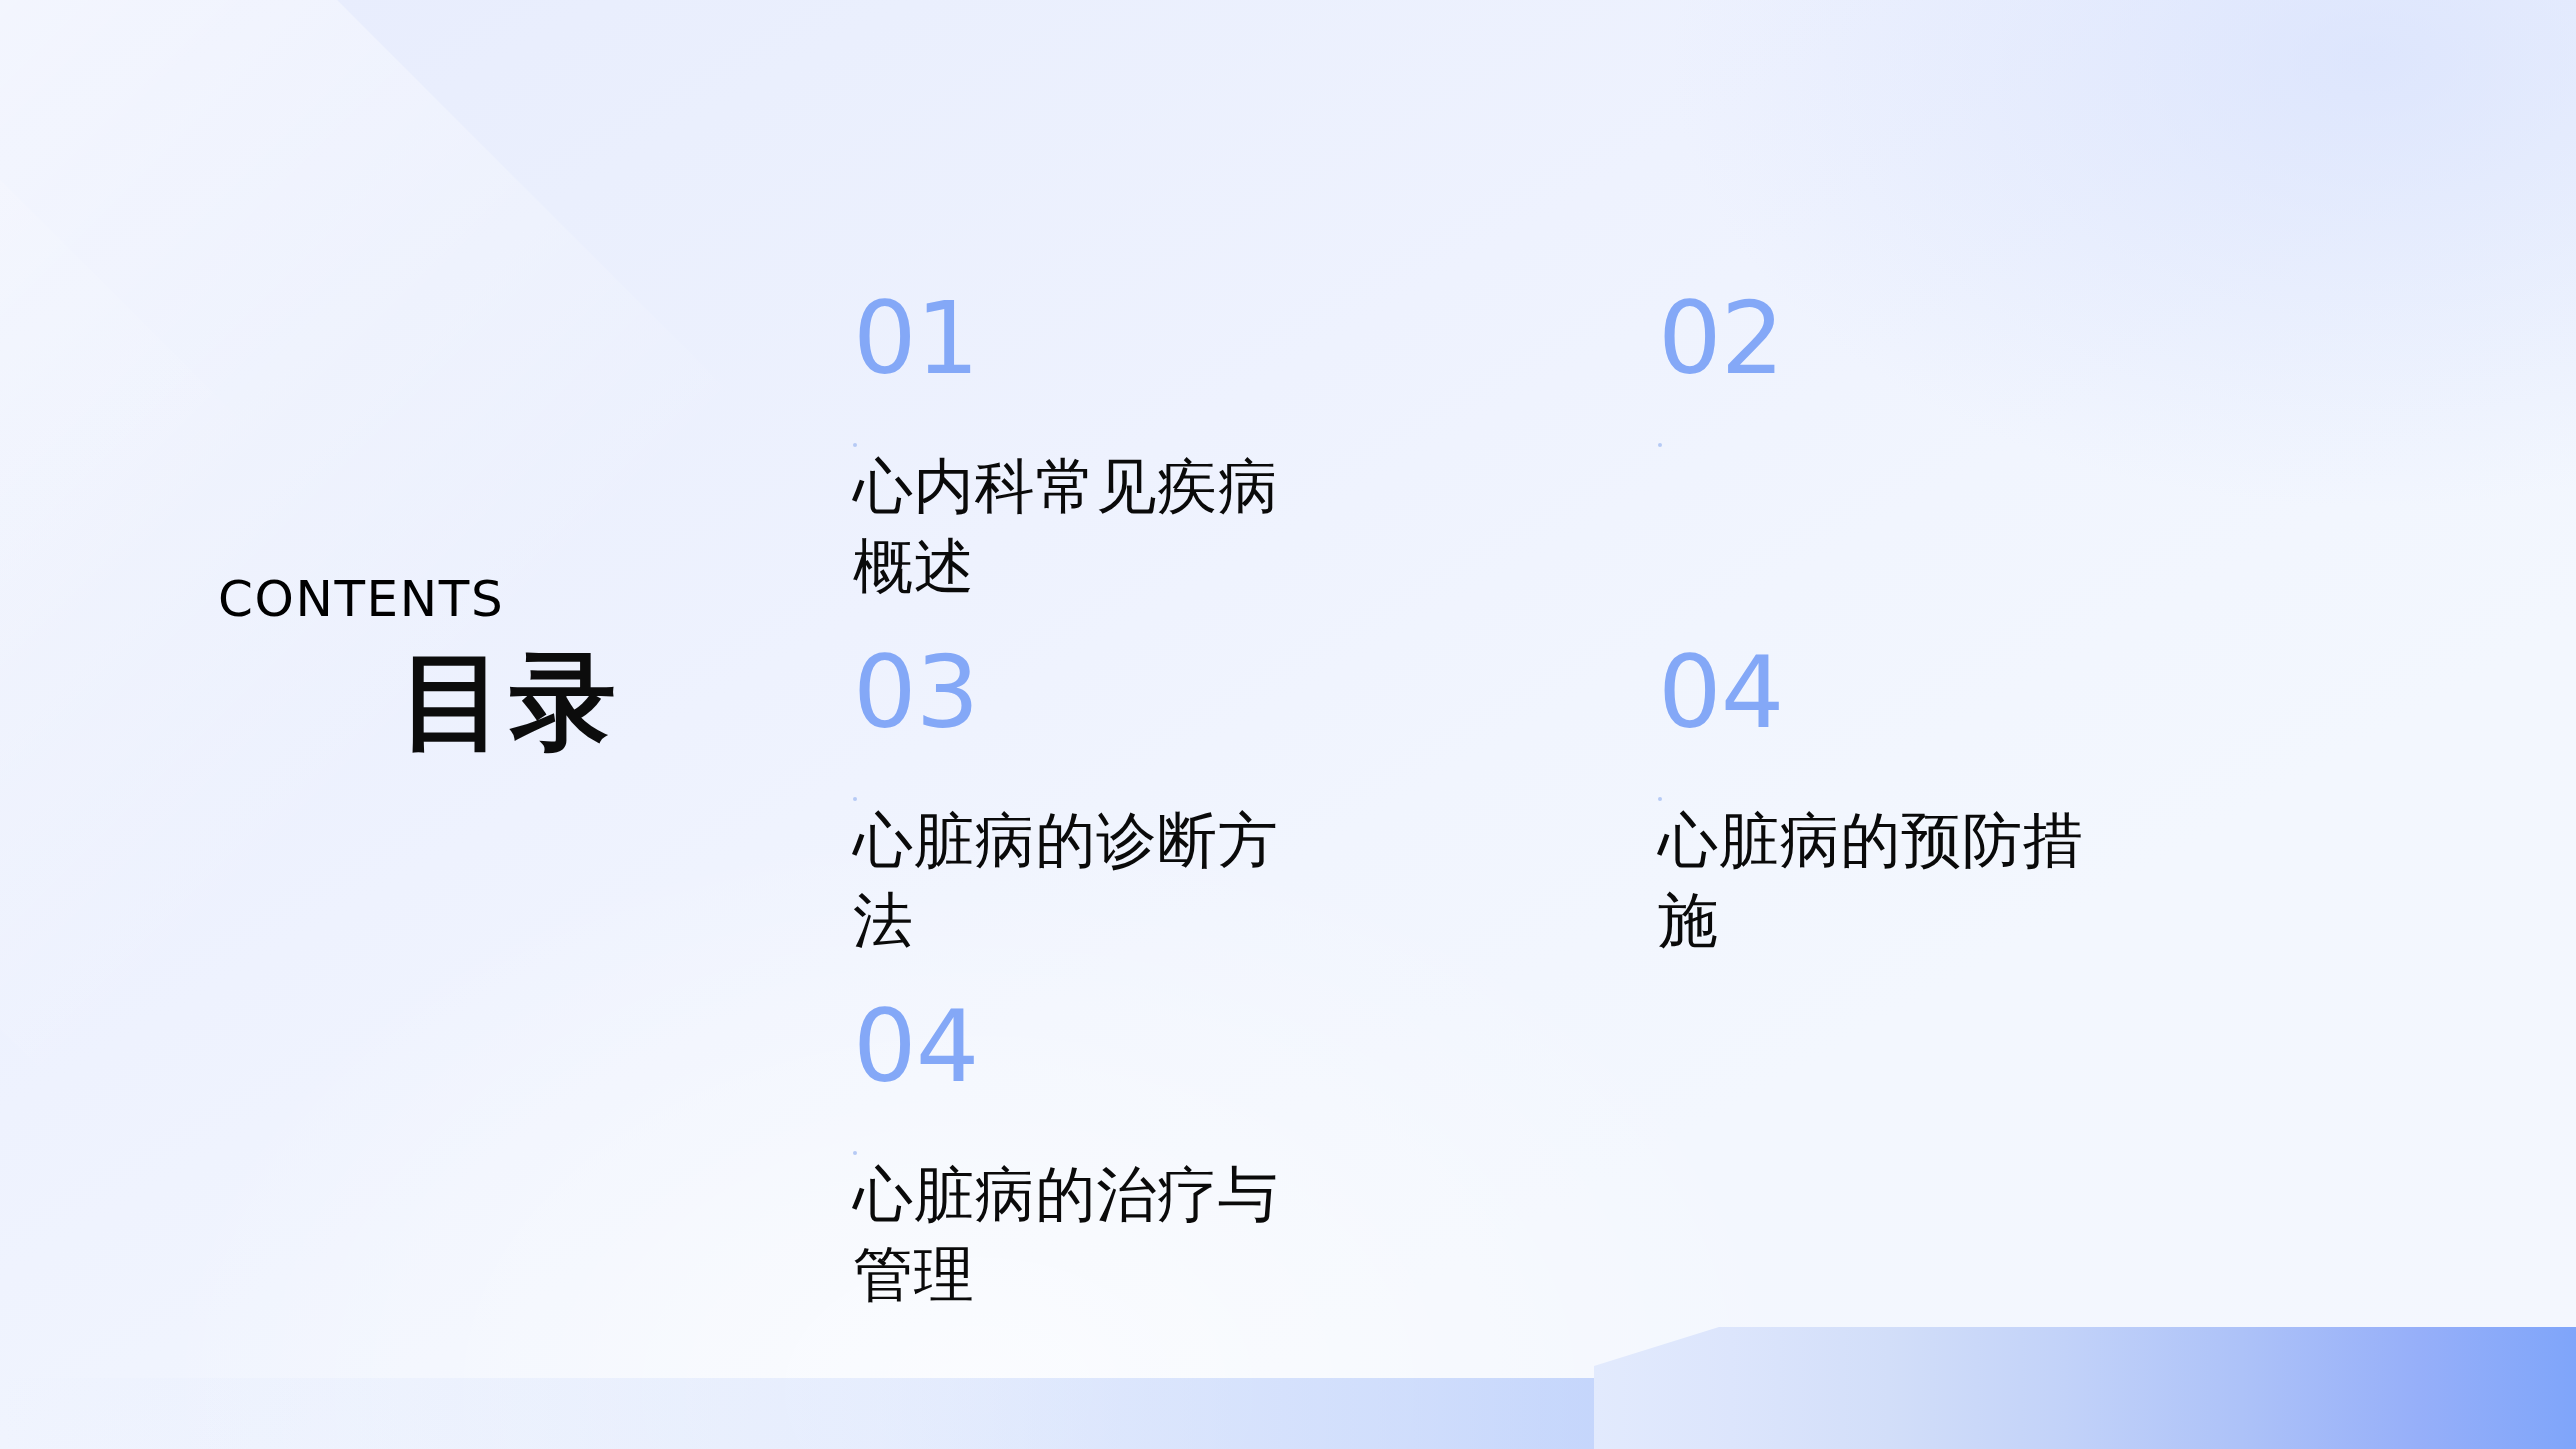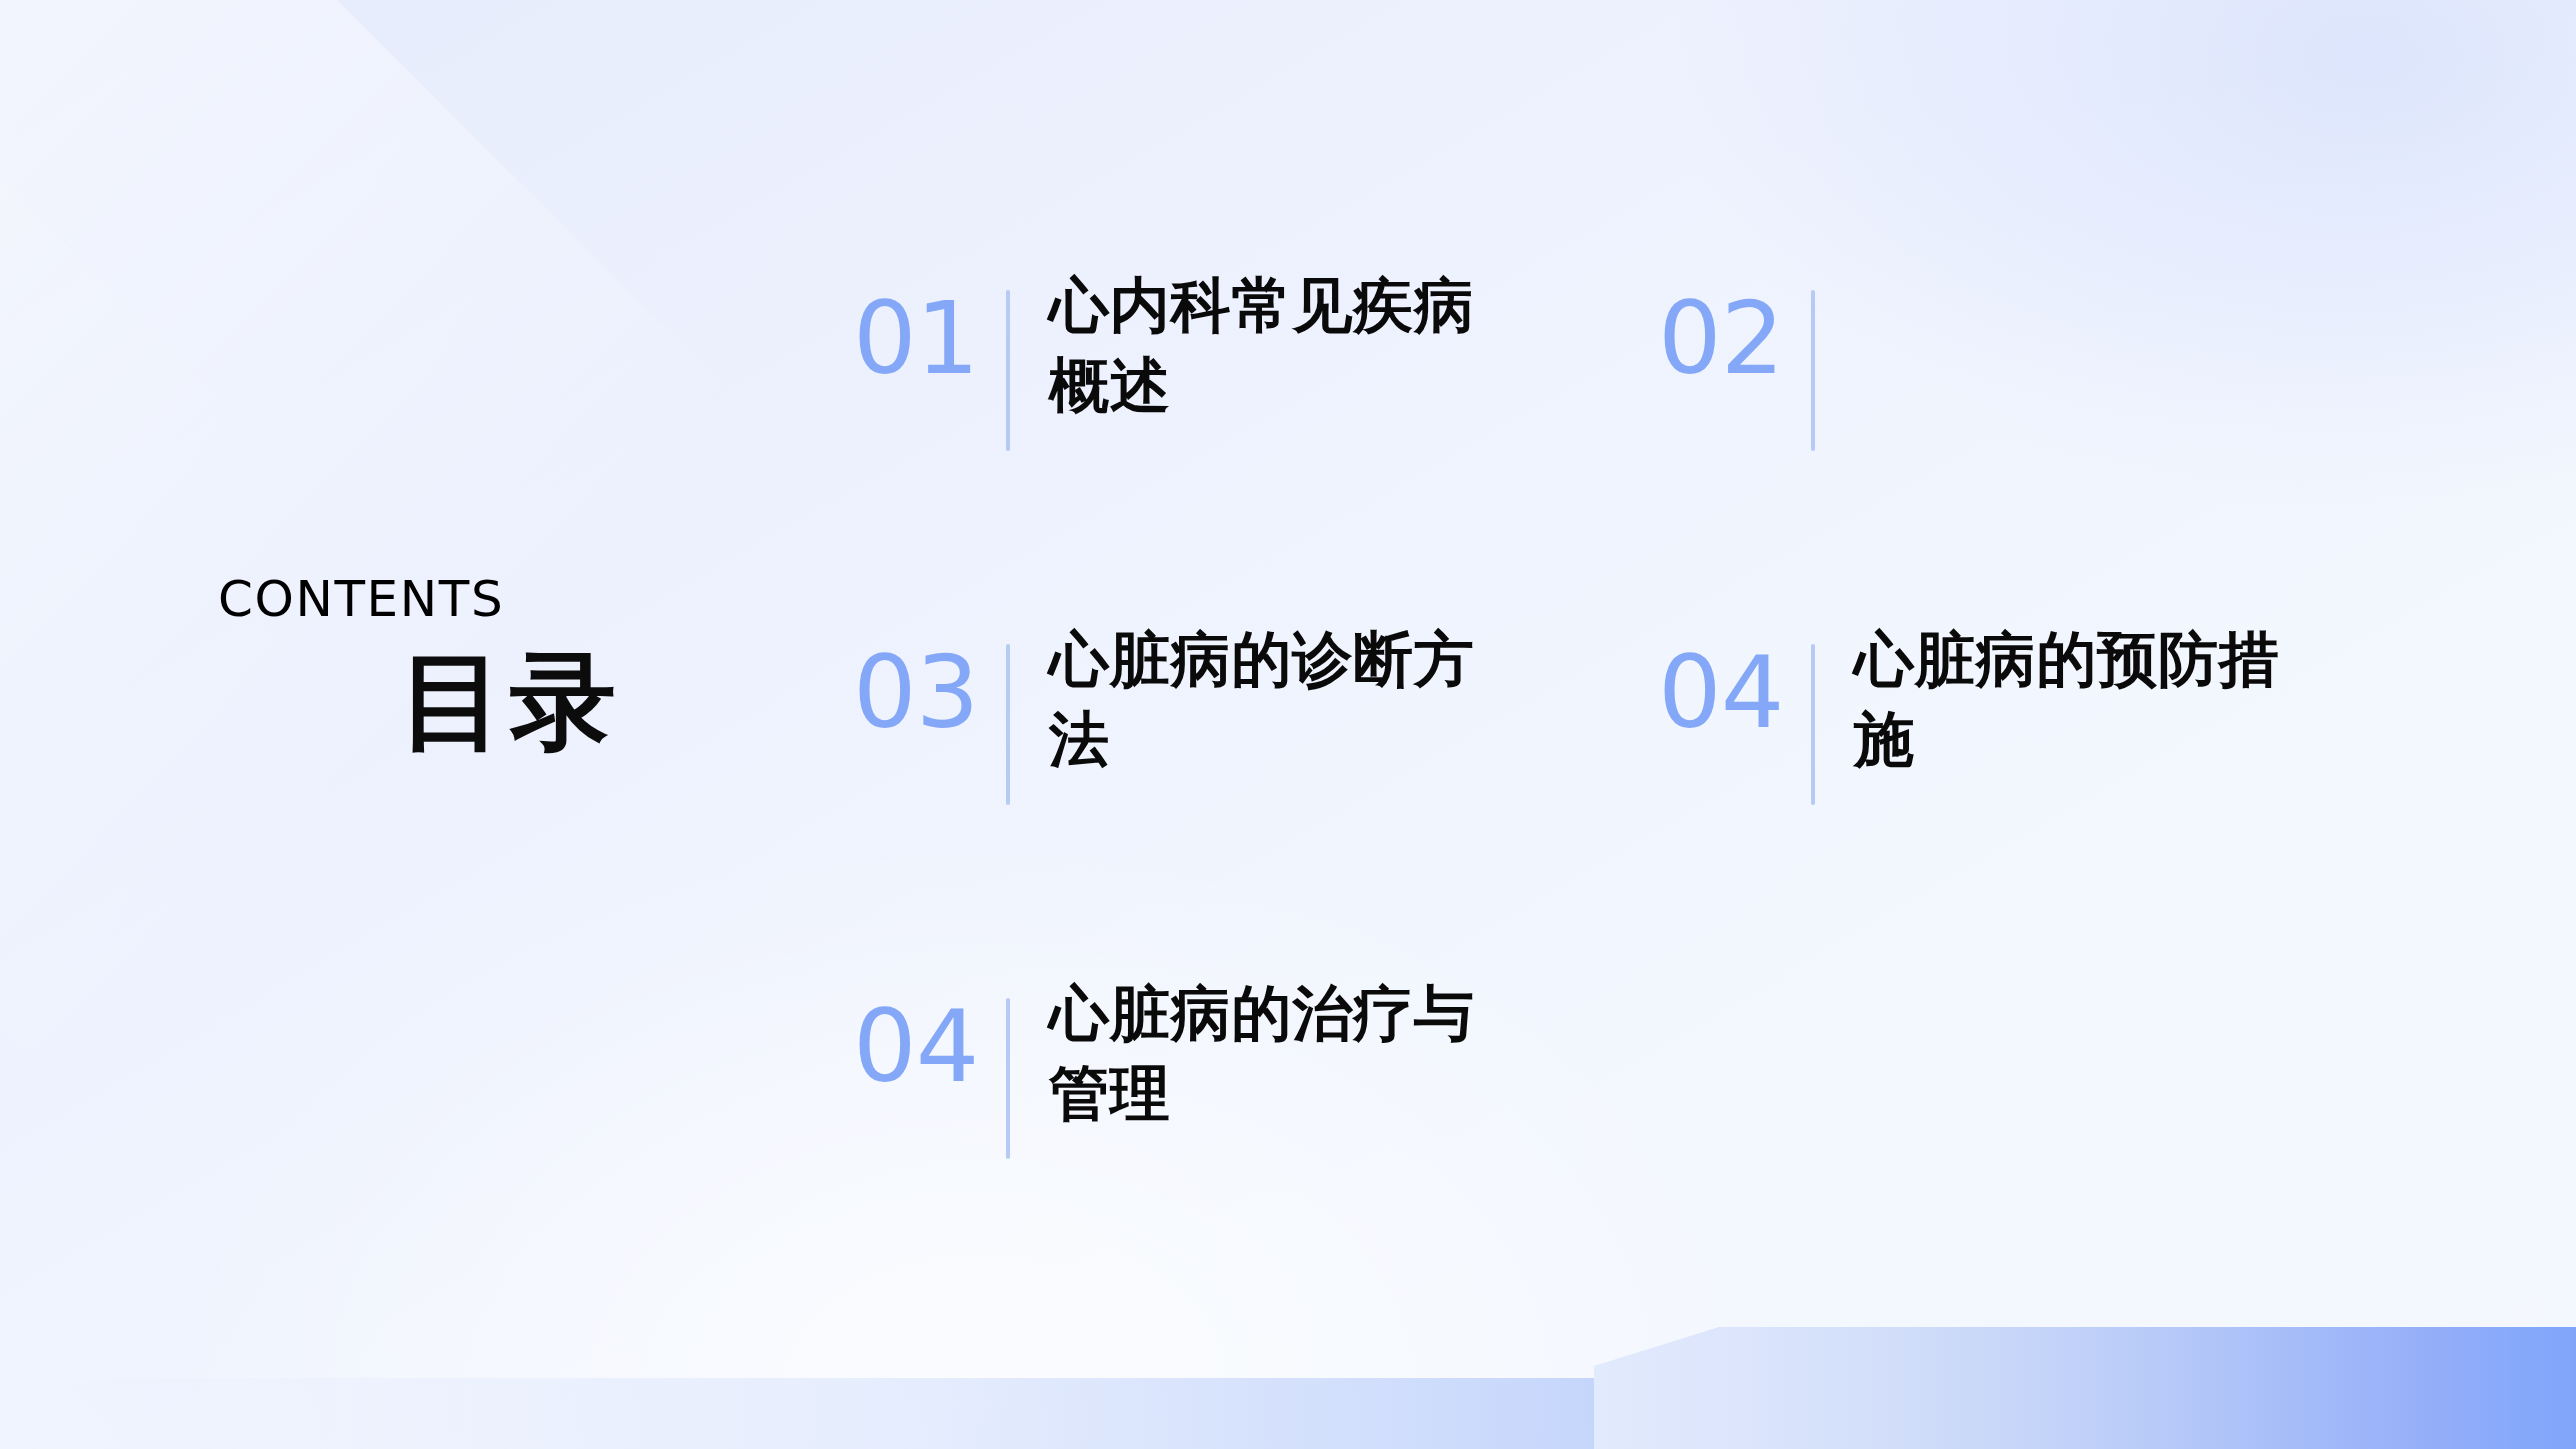--- a/index.html
+++ b/index.html
@@ -122,20 +122,21 @@
     display:grid;
     grid-template-columns:805px 805px;
     grid-auto-rows:177px;
     row-gap:177px;
     column-gap:0px;
   }
   .toc-item {
     display:flex;
     align-items:flex-start;
     gap:0;
+    flex-direction:column;
   }
   .toc-num {
     width:153px;
     flex:0 0 153px;
     font-size:100px;
     font-weight:500;
     line-height:1.0;
     color:#84a8f7;
     letter-spacing:-0.8px;
     padding-top:22.5px;
@@ -147,21 +148,21 @@
     width:4px;
     height:161px;
     background:#b6caf5;
     border-radius:2.4px;
     margin-top:24px;
     margin-right:39px;
   }
   .toc-label {
     flex:1 1 auto;
     font-size:60px;
-    font-weight:700;
+    font-weight:400;
     line-height:1.33;
     color:#0a0a0a;
     letter-spacing:0.8px;
     max-width:483px;
     word-break:break-all;
   }
 </style>
 </head>
 <body>
 

